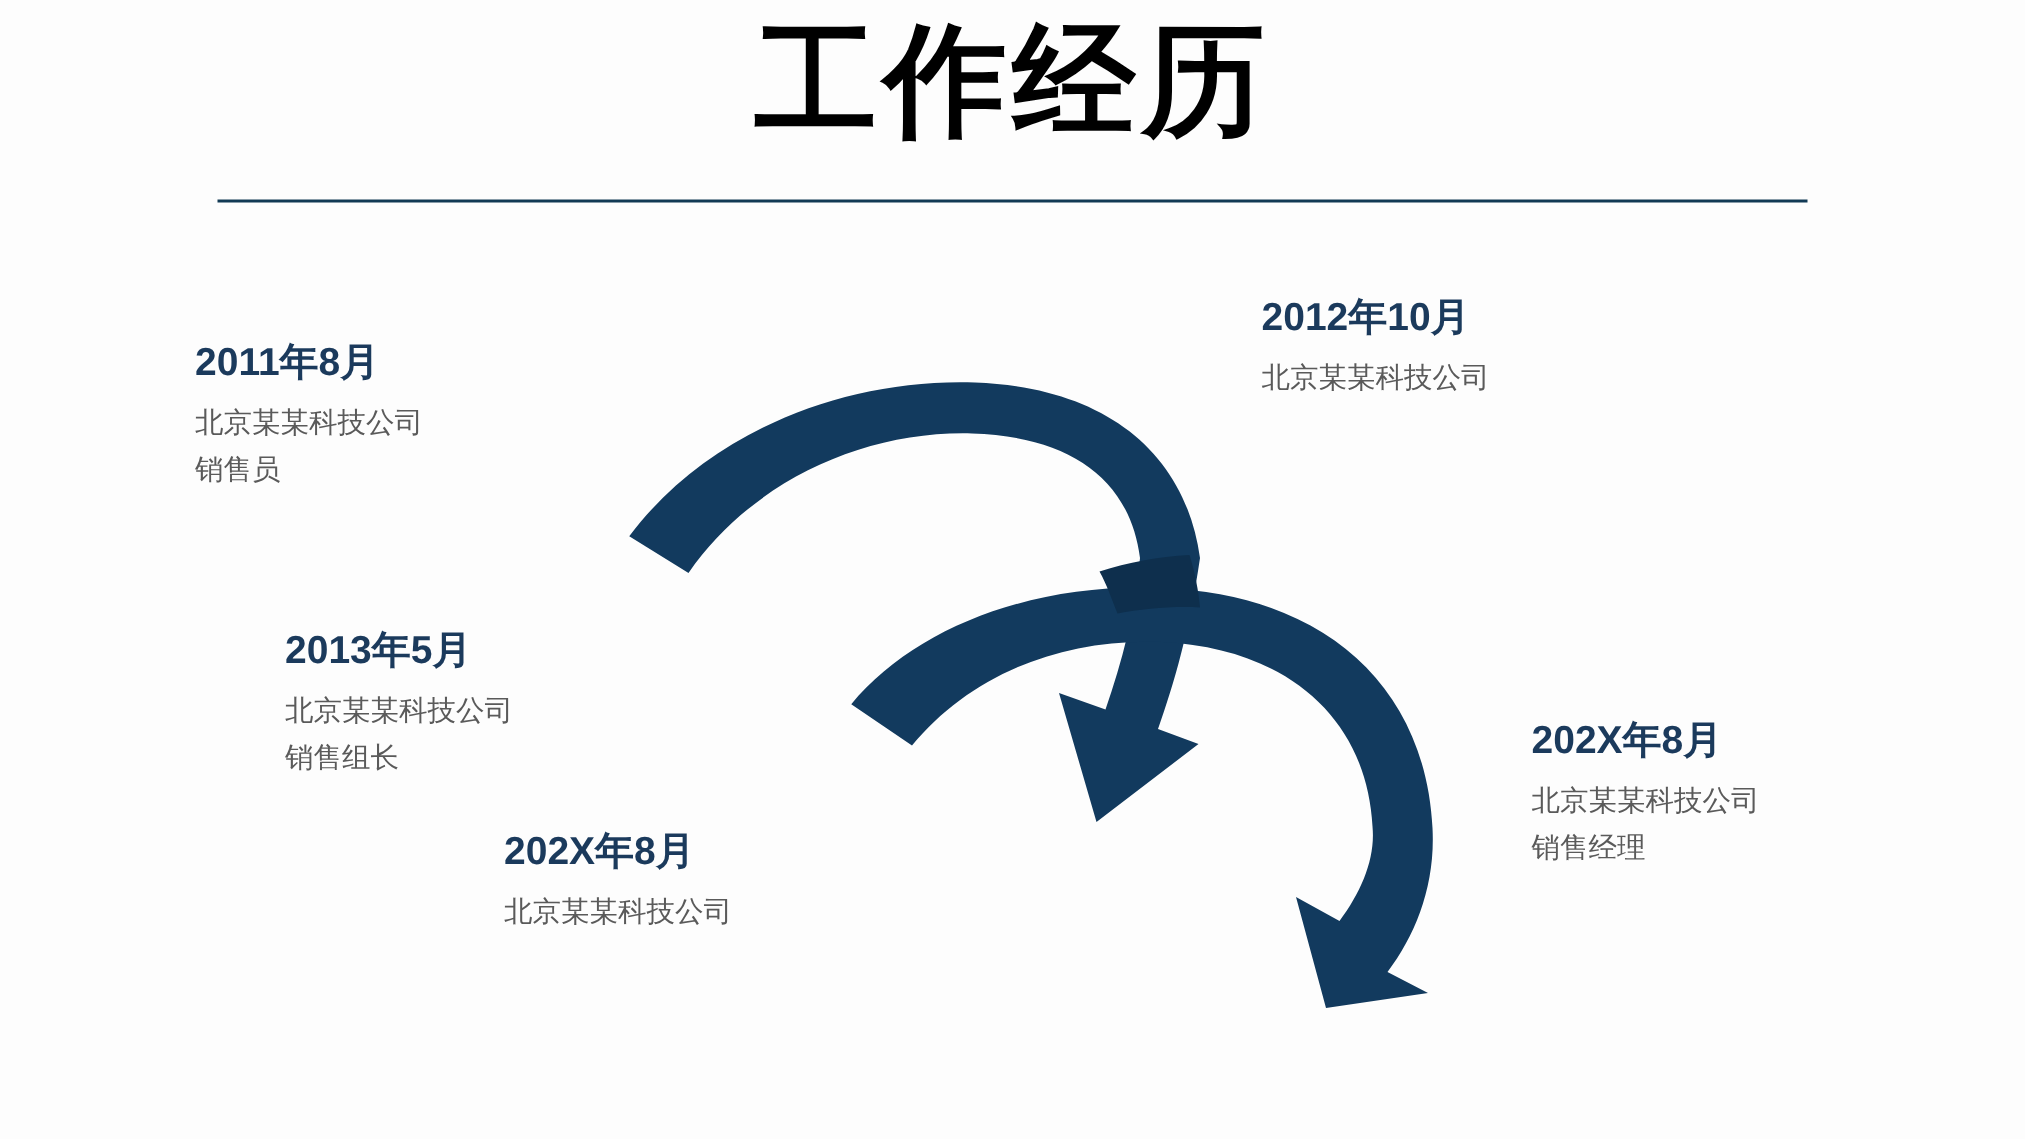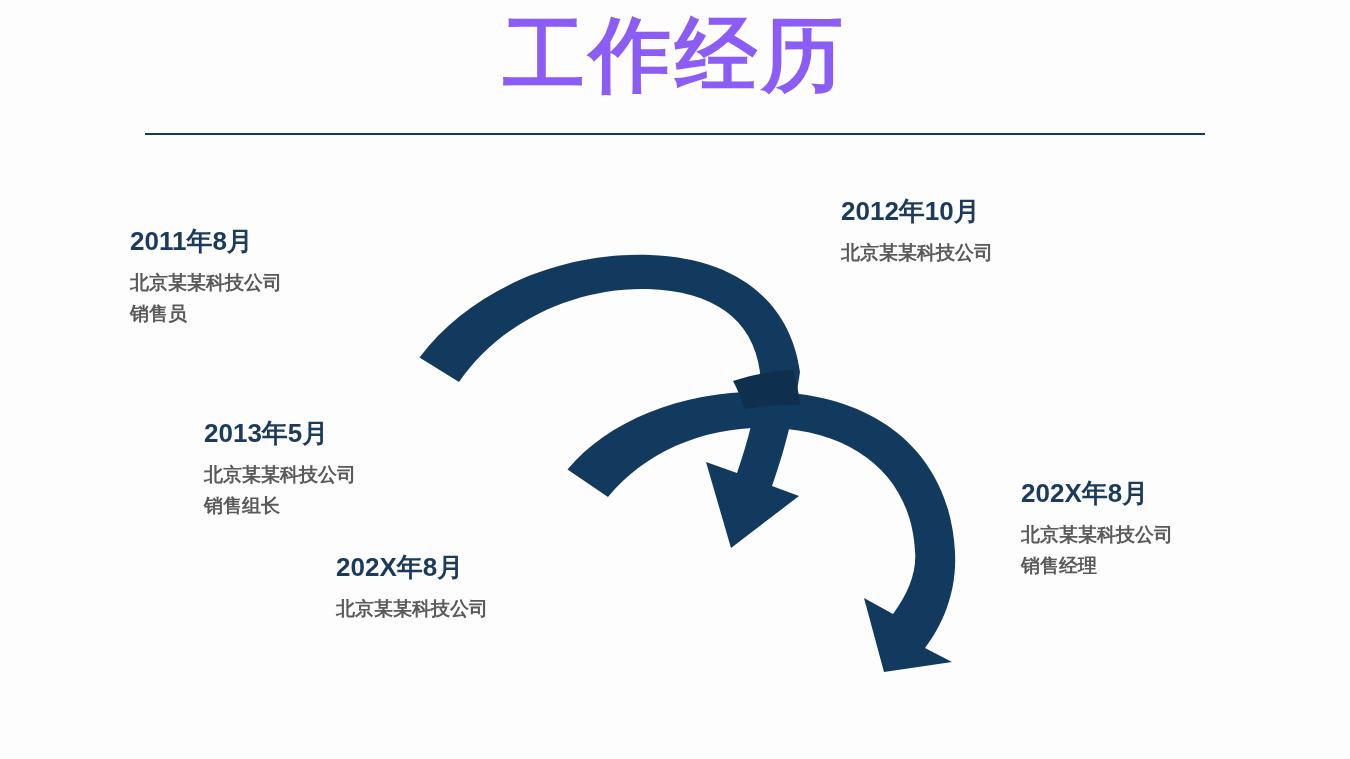--- a/index.html
+++ b/index.html
@@ -19,21 +19,21 @@
   
   #slide-title {
     position: absolute;
     left: 0;
     top: 8px;
     width: 1350px;
     text-align: center;
     font-size: 82px;
     font-weight: 700;
     letter-spacing: 4px;
-    color: #8b5cf6;
+    color: #000000;
     line-height: 1.15;
     white-space: nowrap;
   }
 
   #title-rule {
     position: absolute;
     left: 145px;
     top: 133px;
     width: 1060px;
     height: 2px;
@@ -57,29 +57,29 @@
   .entry-date {
     font-size: 26px;
     font-weight: 700;
     color: #1b3a5c;
     line-height: 1.35;
     margin-bottom: 9px;
     white-space: nowrap;
   }
   .entry-line {
     font-size: 19px;
-    font-weight: 700;
+    font-weight: 400;
     color: #5a5a5a;
     line-height: 1.62;
     white-space: nowrap;
   }
 
   #entry-0 { left: 130px; top: 224px; }
   #entry-1 { left: 841px; top: 194px; }
-  #entry-2 { left: 204px; top: 416px; }
+  #entry-2 { left: 190px; top: 416px; }
   #entry-3 { left: 336px; top: 550px; }
   #entry-4 { left: 1021px; top: 476px; }
 </style>
 </head>
 <body>
 
 <div id="slide-title">工作经历</div>
 
 <div id="title-rule"></div>
 

